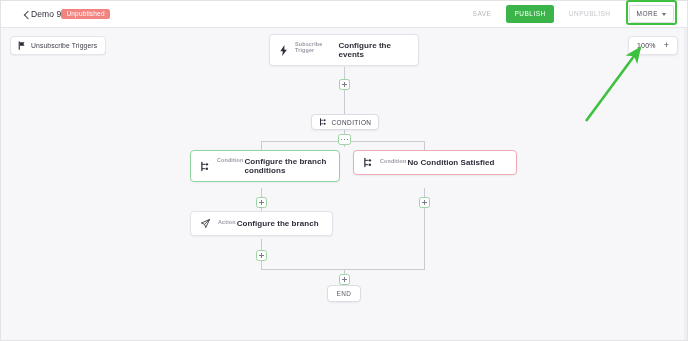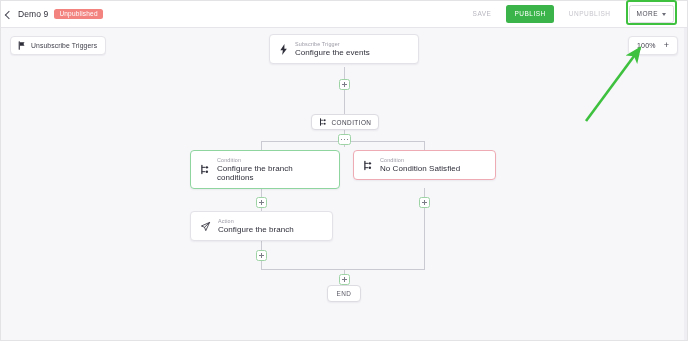--- a/index.html
+++ b/index.html
@@ -17,21 +17,21 @@
   }
 
   
   .topbar {
     position: absolute; left: 0; top: 0;
     width: 686px; height: 27px;
     background: #ffffff;
     border-bottom: 1px solid #e6e6ea;
     display: flex; align-items: center;
   }
-  .tb-left { display: flex; align-items: flex-end; padding-left: 3px; gap: 6px; }
+  .tb-left { display: flex; align-items: flex-end; padding-left: 22px; }
   .back-chevron {
     width: 8px; height: 8px; position: relative; cursor: pointer;
     display: inline-block;
   }
   .back-chevron::before {
     content: ""; position: absolute; left: 2px; top: 1px;
     width: 5px; height: 5px;
     border-left: 1.4px solid #4a4a55; border-bottom: 1.4px solid #4a4a55;
     transform: rotate(45deg);
   }
@@ -95,32 +95,32 @@
   .v { width: 1px; }
   .h { height: 1px; }
 
   .node {
     position: absolute; background: #ffffff;
     border: 1px solid #e2e2e8; border-radius: 4px;
     box-shadow: 0 1px 2px rgba(30,30,50,.06);
     display: flex; align-items: center; gap: 7px;
     padding: 6px 9px; cursor: pointer;
   }
-  .node .txt { display: flex; flex-direction: column; gap: 1px; }
+  .node .txt { display: flex; flex-direction: row; gap: 1px; font-weight: bold; }
   .node .kicker { font-size: 5.4px; color: #9a9aa6; letter-spacing: .15px; }
   .node .main { font-size: 8px; color: #2e2e3a; letter-spacing: .05px; }
   .node .ico { flex: 0 0 auto; display: flex; align-items: center; }
 
   .node.trigger { left: 268px; top: 6px; width: 150px; }
   .node.branch-yes {
     left: 189px; top: 122px; width: 150px;
     border: 1px solid #8fd5a0;
   }
   .node.branch-no {
-    left: 352px; top: 122px; width: 143px;
+    left: 352px; top: 122px; width: 164px;
     border: 1px solid #efabb4;
   }
   .node.action { left: 189px; top: 183px; width: 143px; }
 
   .chip {
     position: absolute; background: #ffffff;
     border: 1px solid #dcdce2; border-radius: 4px;
     display: flex; align-items: center; justify-content: center;
     gap: 5px; cursor: pointer;
     box-shadow: 0 1px 2px rgba(30,30,50,.06);

